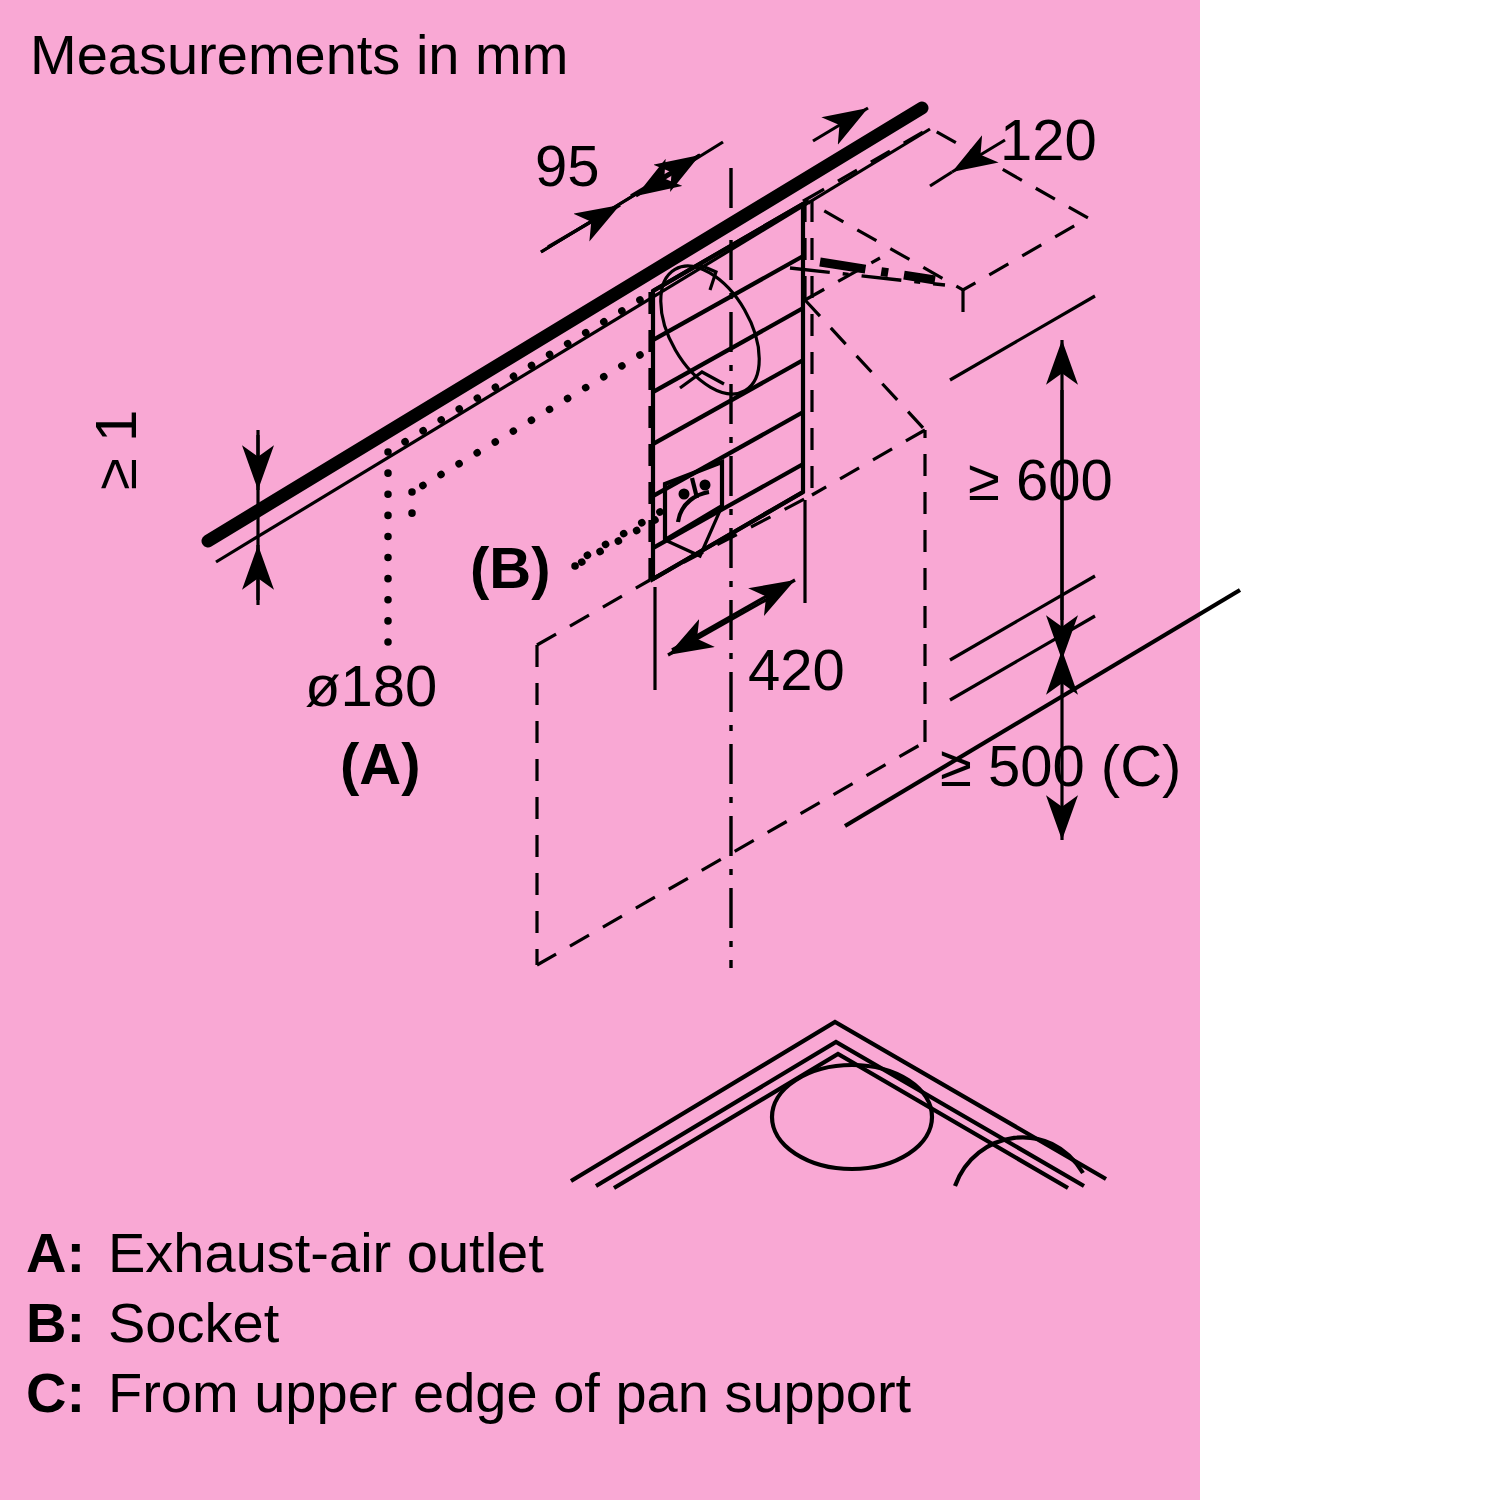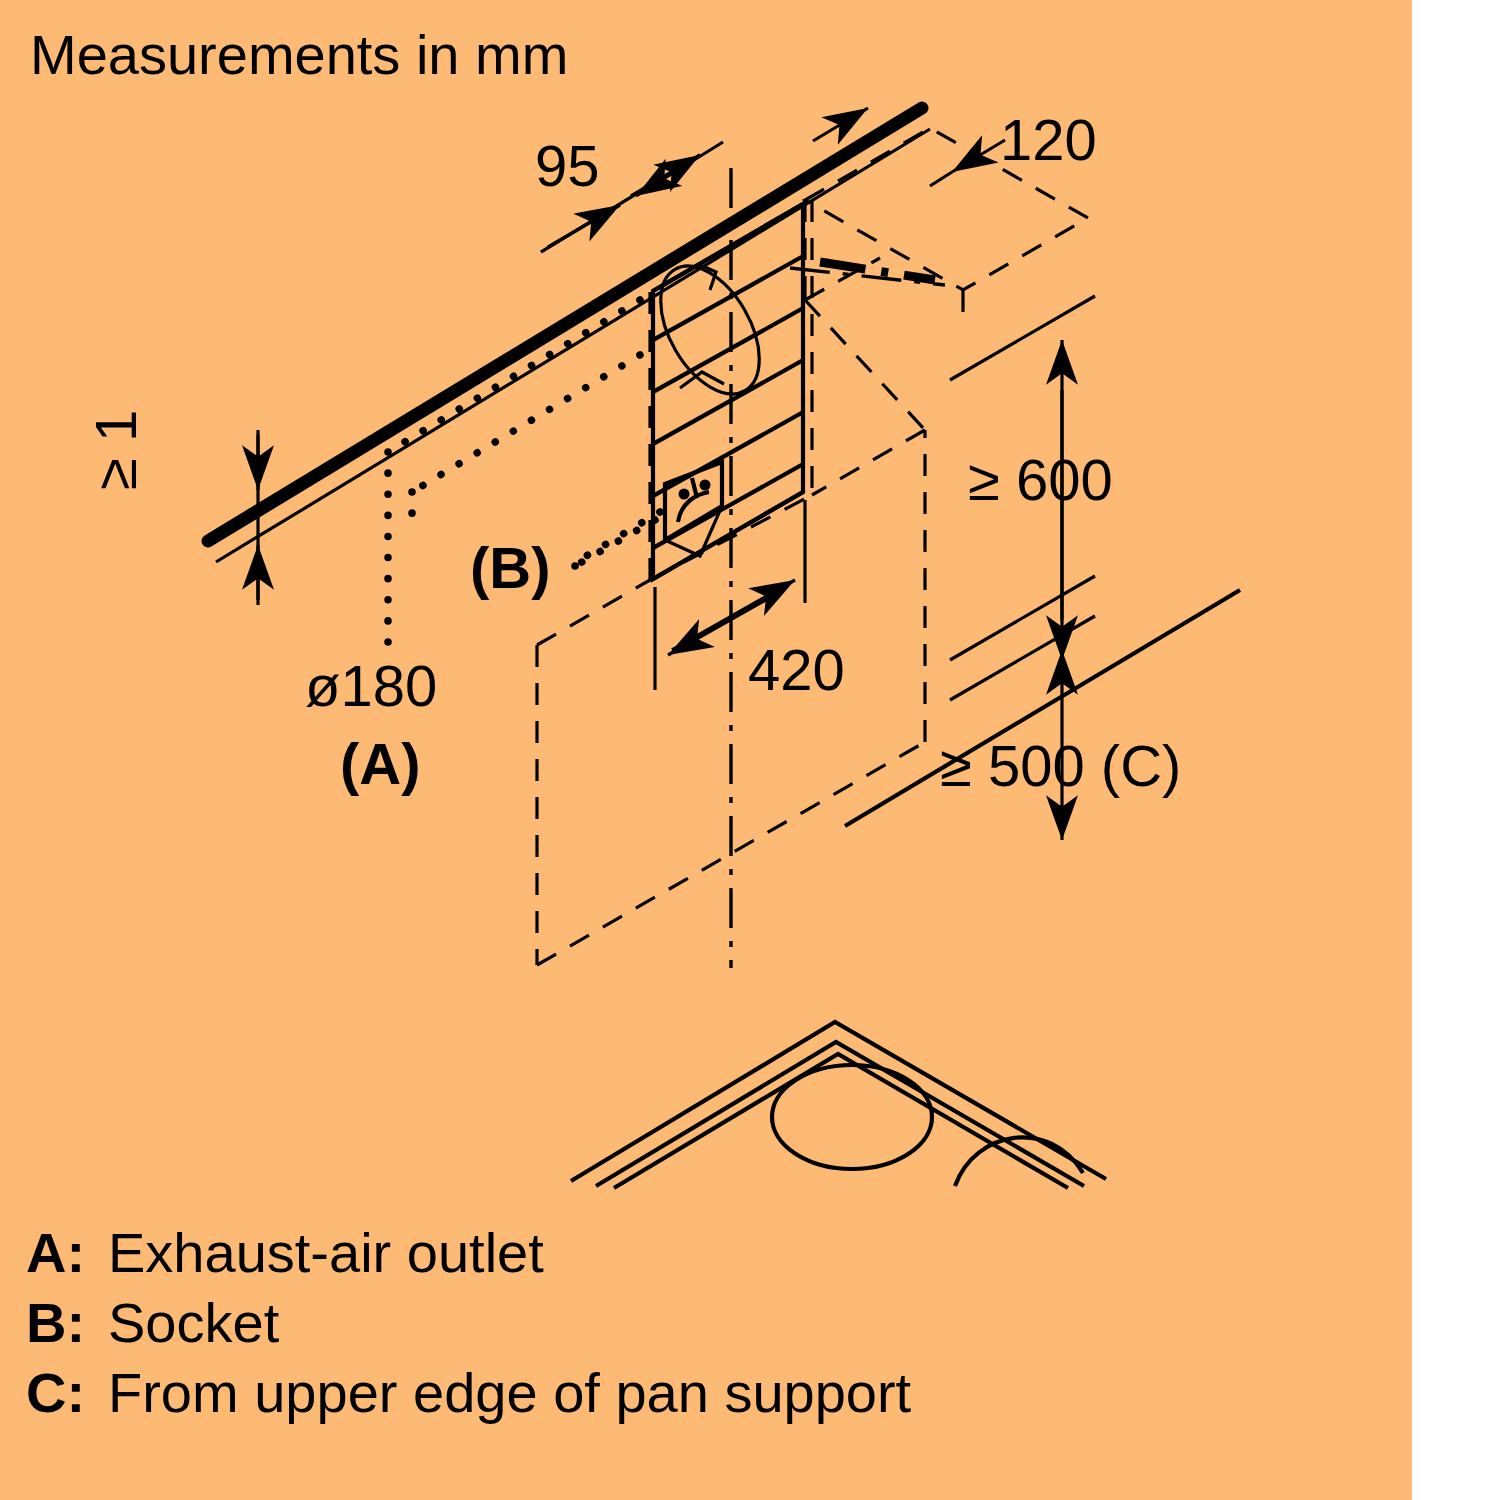--- a/index.html
+++ b/index.html
@@ -1,17 +1,17 @@
 <!DOCTYPE html>
 <html><head>
 <meta charset="utf-8">
 <style>
   html,body{margin:0;padding:0;background:#ffffff;}
   body{width:1500px;height:1500px;overflow:hidden;font-family:"Liberation Sans",sans-serif;}
-  #stage{position:relative;width:1412px;height:1500px;background:#fdba74;}
+  #stage{position:relative;width:1200px;height:1500px;background:#f9a8d4;}
   svg{position:absolute;left:0;top:0;}
   .txt{font-family:"Liberation Sans",sans-serif;fill:#000;font-weight:400;}
   .t-title{font-size:56px;}
   .t-dim{font-size:58px;}
   .t-legend{font-size:56px;}
   .t-legend-key{font-size:56px;font-weight:700;}
   .t-paren{font-size:58px;font-weight:700;}
   .ln{stroke:#000;fill:none;}
   .solid-thin{stroke-width:3.2;}
   .solid-med{stroke-width:4.2;}

